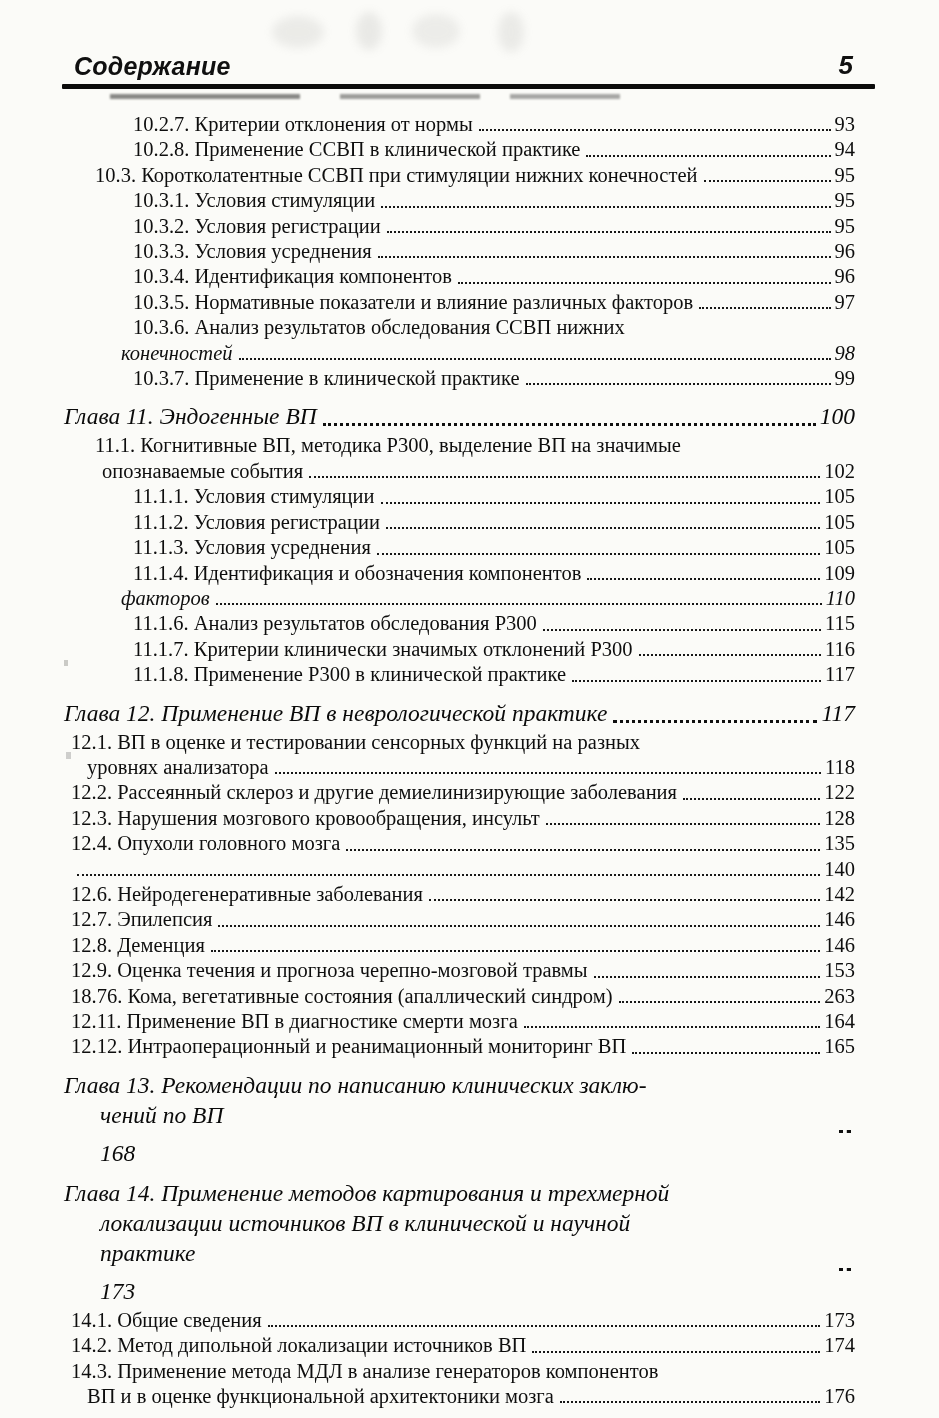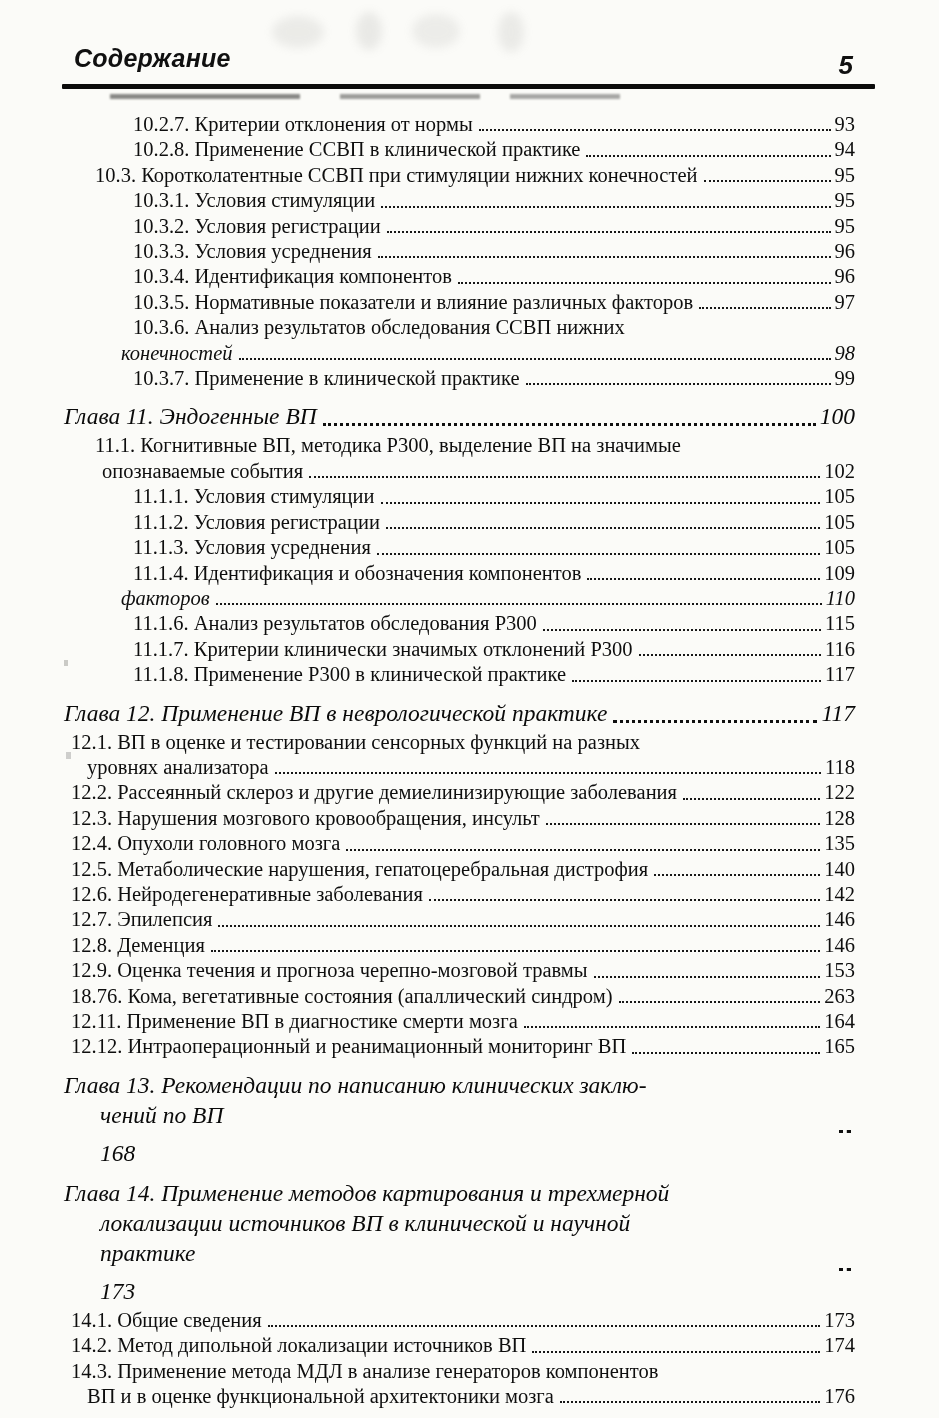--- a/index.html
+++ b/index.html
@@ -7,21 +7,21 @@
     position:relative;
     width:939px; height:1418px;
     background:#fbfbf8;
     font-family:"Liberation Serif", serif;
     color:#0e0e0e;
     overflow:hidden;
   }
 
   
   .hdr-title {
-    position:absolute; left:74px; top:44px;
+    position:absolute; left:74px; top:52px;
     font-family:"Liberation Sans", sans-serif;
     font-weight:bold; font-style:italic;
     font-size:25px; letter-spacing:0.2px;
     color:#101010;
   }
   .hdr-page {
     position:absolute; right:86px; top:50px;
     font-family:"Liberation Sans", sans-serif;
     font-weight:bold; font-style:italic;
     font-size:26px; color:#101010;
@@ -272,21 +272,20 @@
       </div>
       <div class="entry section-flush">
         <div class="line first last">
           <span class="txt">12.4. Опухоли головного мозга</span>
           <span class="leader"></span>
           <span class="pg">135</span>
         </div>
       </div>
       <div class="entry section-flush">
         <div class="line first last">
-          <span class="txt">12.5. Метаболические нарушения, гепатоцеребральная дистрофия</span>
           <span class="leader"></span>
           <span class="pg">140</span>
         </div>
       </div>
       <div class="entry section-flush">
         <div class="line first last">
           <span class="txt">12.6. Нейродегенеративные заболевания</span>
           <span class="leader"></span>
           <span class="pg">142</span>
         </div>

